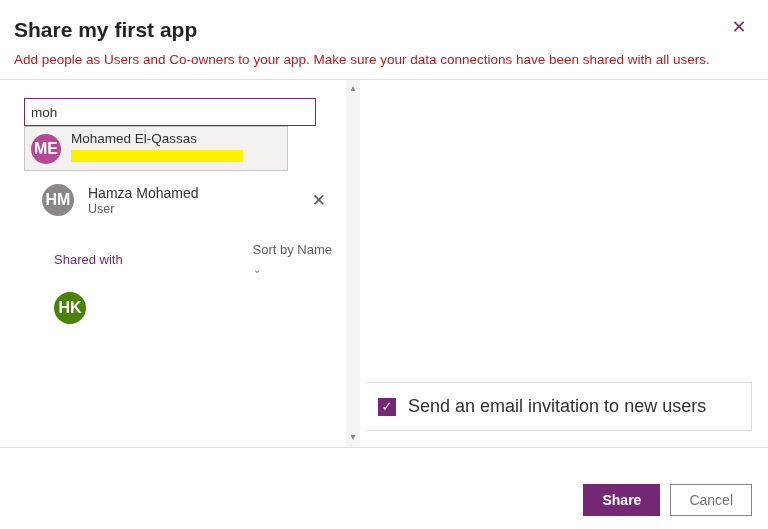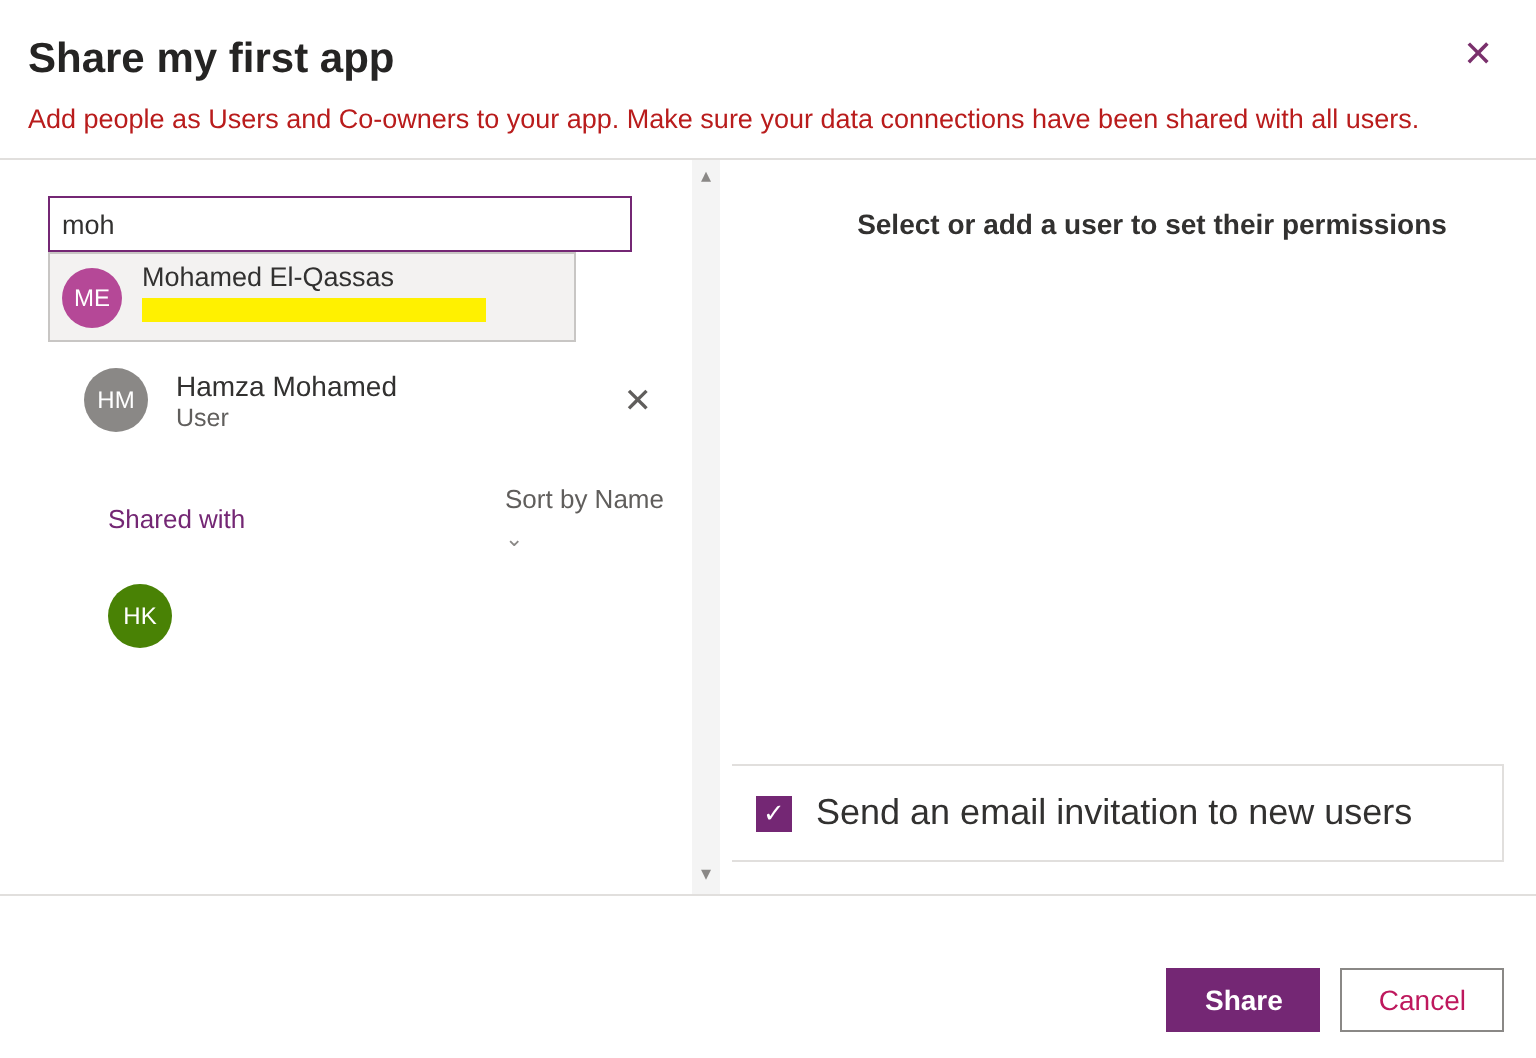--- a/index.html
+++ b/index.html
@@ -17,21 +17,21 @@
     .scroll-strip { width: 14px; background: #f4f4f4; position: relative; }
     .scroll-up, .scroll-down { position: absolute; left: 0; width: 14px; height: 14px; font-size: 10px; color: #8a8886; text-align: center; }
     .scroll-up { top: 2px; }
     .scroll-down { bottom: 2px; }
     .right-col { flex: 1; padding: 24px 16px 0 40px; text-align: center; }
 
     .search-box { border: 1px solid #742774; height: 28px; width: 292px; padding: 0 6px; display: flex; align-items: center; }
     .search-input { border: none; outline: none; font-size: 13.5px; width: 100%; color: #323130; }
 
     .dropdown { position: absolute; top: 46px; left: 24px; width: 264px; border: 1px solid #c8c6c4; background: #f3f2f1; padding: 4px 6px 4px 6px; display: flex; align-items: center; }
-    .avatar { width: 32px; height: 32px; border-radius: 50%; display: flex; align-items: center; justify-content: center; color: #fff; font-size: 12px; font-weight: 400; flex-shrink: 0; }
+    .avatar { width: 32px; height: 32px; border-radius: 50%; display: flex; align-items: center; justify-content: center; color: #fff; font-size: 16px; font-weight: 700; flex-shrink: 0; }
     .avatar.me { background: #b54897; width: 30px; height: 30px; }
     .avatar.hm { background: #8a8886; }
     .avatar.hk { background: #498205; }
     .dd-text { margin-left: 10px; overflow: hidden; }
     .dd-name { font-size: 13.5px; color: #323130; }
     .dd-email { margin-top: 2px; }
     .redact { display: inline-block; width: 172px; height: 12px; background: #fff100; }
 
     .pending { margin-top: 54px; display: flex; align-items: center; padding: 4px 10px 4px 18px; }
     .pending-text { margin-left: 14px; }
@@ -48,21 +48,21 @@
     .owner-name { font-size: 14px; color: #323130; }
     .owner-role { font-size: 12.5px; color: #605e5c; margin-top: 1px; }
 
     .right-msg { font-size: 14px; font-weight: 600; color: #323130; }
 
     .email-row { border: 1px solid #e1dfdd; border-left: none; position: absolute; right: 16px; bottom: 16px; width: 386px; padding: 13px 12px; display: flex; align-items: center; gap: 12px; }
     .checkbox { width: 18px; height: 18px; background: #742774; display: flex; align-items: center; justify-content: center; color: #fff; font-size: 13px; cursor: pointer; }
     .email-label { font-size: 18px; color: #323130; }
     body { overflow: visible; }
     .actions { position: absolute; right: 16px; top: 484px; display: flex; gap: 10px; }
-    .btn { height: 32px; padding: 0 18px; font-size: 14px; cursor: pointer; border: 1px solid #8a8886; background: #fff; color: #be185d; }
+    .btn { height: 32px; padding: 0 18px; font-size: 14px; cursor: pointer; border: 1px solid #8a8886; background: #fff; color: #737373; }
     .btn.primary { background: #742774; color: #fff; border-color: #742774; font-weight: 600; }
 
     .chev { font-size: 11px; color: #8a8886; }
   </style>
 </head>
 <body>
 
 <div class="header">
   <div class="title">Share my first app</div>
   <div class="close-x">✕</div>
@@ -105,23 +105,20 @@
     <div class="owner-row">
       <div class="avatar hk">HK</div>
     </div>
   </div>
 
   <div class="scroll-strip">
     <div class="scroll-up">▴</div>
     <div class="scroll-down">▾</div>
   </div>
 
-  <div class="right-col">
-    <div class="right-msg">Select or add a user to set their permissions</div>
-  </div>
 
   <div class="email-row">
     <div class="checkbox">✓</div>
     <div class="email-label">Send an email invitation to new users</div>
   </div>
 </div>
 
 <div class="actions">
   <button class="btn primary">Share</button>
   <button class="btn">Cancel</button>

